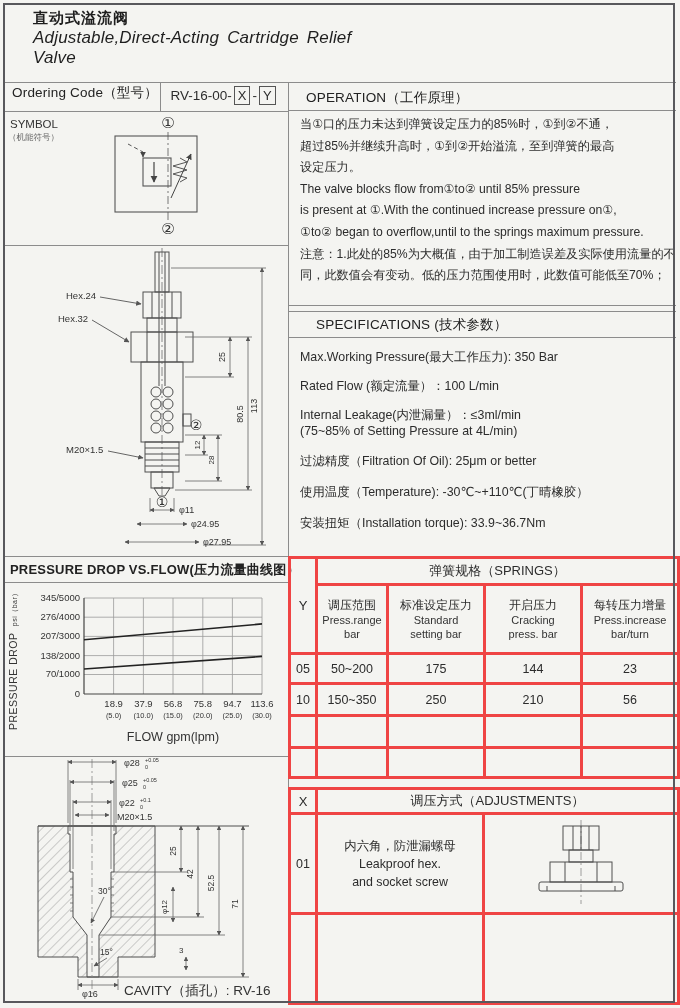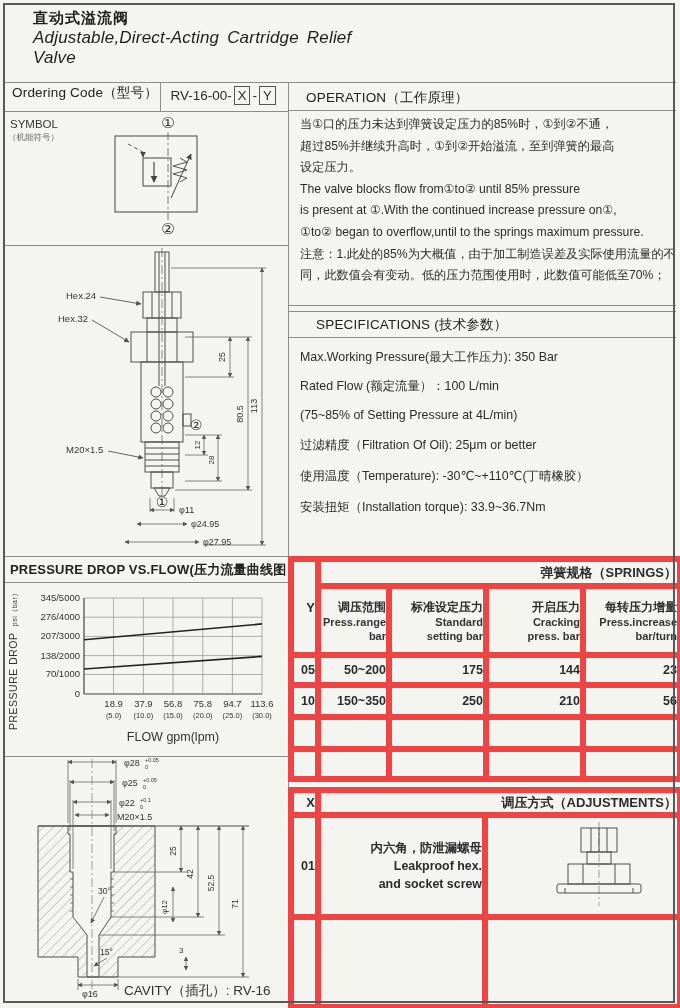--- a/index.html
+++ b/index.html
@@ -16,22 +16,22 @@
   .title-zh{font-size:15px;font-weight:bold;letter-spacing:1px;color:#1e1e1e;}
   .title-en{font-size:17px;color:#1e1e1e;letter-spacing:.2px;line-height:20px;word-spacing:3px;font-style:italic;}
   .sec-title{font-size:13.5px;color:#222;letter-spacing:.2px;white-space:nowrap;}
   .op-line{font-size:12.2px;line-height:21.6px;white-space:nowrap;color:#2c2c2c;}
   .spec-line{font-size:12.4px;white-space:nowrap;color:#2c2c2c;line-height:15px;} .spec-line.m14{margin-bottom:14px;}
   .spec-line.m1{margin-bottom:1px;}  .spec-line.m15{margin-bottom:15px;}
   .spec-line.m16{margin-bottom:16px;}
   .code-box{display:inline-block;border:1px solid #555;padding:0 3px;margin:0 2px;
     font-size:13px;line-height:17px;}
   table{border-collapse:collapse;table-layout:fixed;background:transparent;}
-  td{border:6px solid #ef4444;text-align:right;vertical-align:middle;
-    padding:0;color:#2c2c2c;overflow:hidden;font-weight:bold;}
+  td{border:3px solid #ef4444;text-align:center;vertical-align:middle;
+    padding:0;color:#2c2c2c;overflow:hidden;}
   .tbl{position:absolute;}
   .sp-title{font-size:13px;}
   .sp-zh{font-size:12px;line-height:16px;}
   .sp-en{font-size:11px;line-height:14px;color:#333;}
   .sp-val{font-size:12.5px;}
   .adj-desc{font-size:12.4px;line-height:18px;}
   svg text{font-family:"Liberation Sans","DejaVu Sans",sans-serif;fill:#333;}
 </style>
 </head>
 <body>
@@ -173,20 +173,21 @@
   <div class="op-line">is present at ①.With the continued increase pressure on①,</div>
   <div class="op-line">①to② began to overflow,until to the springs maximum pressure.</div>
   <div class="op-line">注意：1.此处的85%为大概值，由于加工制造误差及实际使用流量的不</div>
   <div class="op-line">同，此数值会有变动。低的压力范围使用时，此数值可能低至70%；</div>
 </div>
 
 <div class="abs sec-title" style="left:316px;top:316px;">SPECIFICATIONS (技术参数）</div>
 <div class="abs" style="left:300px;top:350px;width:372px;">
   <div class="spec-line m14">Max.Working Pressure(最大工作压力): 350 Bar</div>
   <div class="spec-line m14">Rated Flow (额定流量）：100 L/min</div>
+  <div class="spec-line m1">Internal Leakage(内泄漏量）：≤3ml/min</div>
   <div class="spec-line m15">(75~85% of Setting Pressure at 4L/min)</div>
   <div class="spec-line m16">过滤精度（Filtration Of Oil):    25μm or better</div>
   <div class="spec-line m16">使用温度（Temperature):   -30℃~+110℃(丁晴橡胶）</div>
   <div class="spec-line">安装扭矩（Installation torque):   33.9~36.7Nm</div>
 </div>
 
 <div class="abs sec-title" style="left:10px;top:561px;font-weight:bold;font-size:13px;">PRESSURE DROP VS.FLOW(压力流量曲线图）</div>
 
 <svg class="abs" style="left:4px;top:582px;" width="284" height="173" viewBox="0 0 284 173">
 

